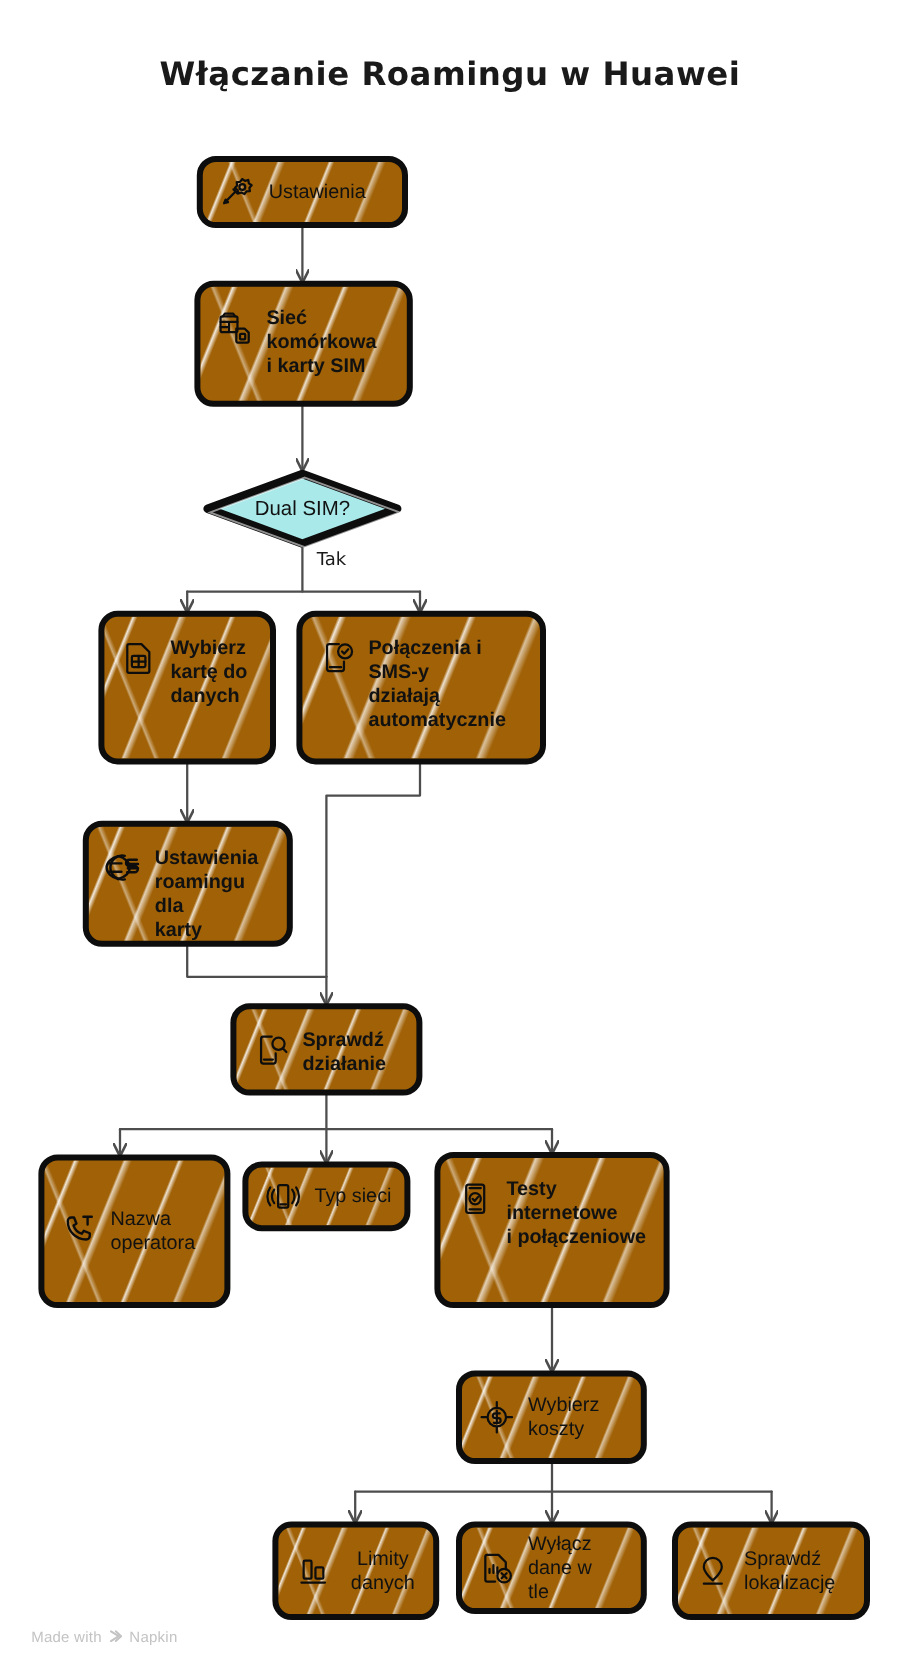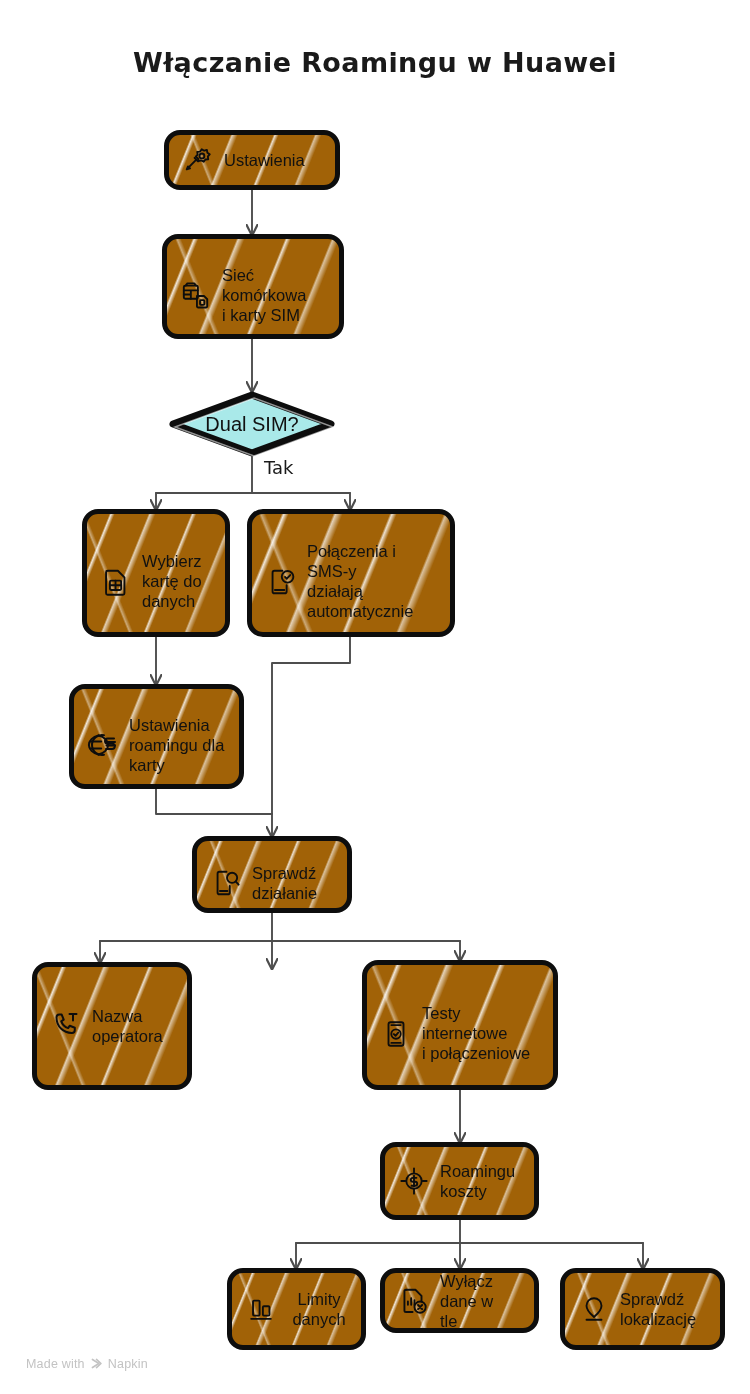--- a/index.html
+++ b/index.html
@@ -91,21 +91,21 @@
     position: relative;
     z-index: 2;
     font-family: "Liberation Sans", sans-serif;
     font-size: 16.5px;
     line-height: 20px;
     color: #111111;
     white-space: pre-line;
   }
 
   
-  .node.top-align { align-items: center; padding-top: 16px; }
+  .node.top-align { align-items: flex-start; padding-top: 16px; font-weight: bold; }
   .node.top-align .node-icon { margin-top: 1px; }
 
   
   #node-dualsim {
     position: absolute;
     width: 166px;
     height: 66px;
   }
   #node-dualsim .diamond-shape {
     position: absolute;
@@ -115,29 +115,29 @@
   }
   #node-dualsim .diamond-label {
     position: absolute;
     left: 0; top: 0;
     width: 166px;
     height: 66px;
     display: flex;
     align-items: center;
     justify-content: center;
     font-family: "Liberation Sans", sans-serif;
-    font-size: 20px;
+    font-size: 17px;
     color: #111111;
   }
 
   
   .edge-label {
     position: absolute;
     font-family: "DejaVu Sans", sans-serif;
-    font-size: 18px;
+    font-size: 15px;
     color: #1a1a1a;
   }
 
   
   #footer-credit {
     position: absolute;
     left: 26px;
     top: 1357px;
     display: flex;
     align-items: flex-start;
@@ -293,20 +293,31 @@
     <div class="node" id="node-nazwa" style="left:32px; top:962px; width:160px; height:128px;">
       <span class="node-icon">
         <svg width="32" height="32" viewBox="0 0 32 32" fill="none" stroke="#0d0d0d" stroke-width="2" stroke-linecap="round" stroke-linejoin="round">
           <path d="M6.5 7.5 c0-1.6 1.3-2.9 2.9-2.9 l2.3 0 2 5-2.4 1.7 c1.1 3.2 3.6 5.7 6.8 6.8 l1.7-2.4 5 2 0 2.3 a2.9 2.9 0 0 1-2.9 2.9 C13.3 23 6.5 16.2 6.5 7.5 z"></path>
           <path d="M19.5 4 h7 M23 4 v6.5"></path>
         </svg>
       </span>
       <span class="node-label">Nazwa operatora</span>
     </div>
 
+    <div class="node" id="node-typ" style="left:202px; top:968px; width:140px; height:58px;">
+      <span class="node-icon">
+        <svg width="30" height="30" viewBox="0 0 32 32" fill="none" stroke="#0d0d0d" stroke-width="2" stroke-linecap="round" stroke-linejoin="round">
+          <rect x="11.5" y="6" width="9" height="20" rx="1.6"></rect>
+          <path d="M13.5 23 h5"></path>
+          <path d="M8 10 a10 10 0 0 0 0 12 M24 10 a10 10 0 0 1 0 12"></path>
+          <path d="M4.5 8 a14 14 0 0 0 0 16 M27.5 8 a14 14 0 0 1 0 16"></path>
+        </svg>
+      </span>
+      <span class="node-label">Typ sieci</span>
+    </div>
 
     <div class="node top-align" id="node-testy" style="left:362px; top:960px; width:196px; height:130px;">
       <span class="node-icon">
         <svg width="30" height="30" viewBox="0 0 32 32" fill="none" stroke="#0d0d0d" stroke-width="2" stroke-linecap="round" stroke-linejoin="round">
           <rect x="8" y="3.5" width="16" height="25" rx="2.2"></rect>
           <path d="M11 6.5 h10 M11 25.5 h10"></path>
           <circle cx="16" cy="16" r="5"></circle>
           <path d="M13.7 16.1 l1.8 1.8 3.1-3.6"></path>
         </svg>
       </span>
@@ -316,35 +327,35 @@
 
     <div class="node" id="node-ogranicz" style="left:380px; top:1142px; width:159px; height:78px;">
       <span class="node-icon">
         <svg width="30" height="30" viewBox="0 0 32 32" fill="none" stroke="#0d0d0d" stroke-width="2" stroke-linecap="round" stroke-linejoin="round">
           <circle cx="16" cy="16" r="8.2"></circle>
           <path d="M18.6 12.6 h-3.9 a2.1 2.1 0 0 0 0 4.2 h2.6 a2.1 2.1 0 0 1 0 4.2 h-3.9"></path>
           <path d="M16 10.2 v11.6"></path>
           <path d="M16 2.5 v4.2 M16 25.3 v4.2 M2.5 16 h4.2 M25.3 16 h4.2"></path>
         </svg>
       </span>
-      <span class="node-label">Roamingu koszty</span>
+      <span class="node-label">Wybierz koszty</span>
     </div>
 
     <div class="node" id="node-limity" style="left:227px; top:1268px; width:139px; height:82px;text-align:center;">
       <span class="node-icon">
         <svg width="30" height="30" viewBox="0 0 32 32" fill="none" stroke="#0d0d0d" stroke-width="2" stroke-linecap="round" stroke-linejoin="round">
           <rect x="7.5" y="7" width="7" height="16" rx="1.1"></rect>
           <rect x="18" y="13" width="7" height="10" rx="1.1"></rect>
           <path d="M5.5 26.5 h21"></path>
         </svg>
       </span>
       <span class="node-label">Limity danych</span>
     </div>
 
-    <div class="node" id="node-wylacz" style="left:380px; top:1268px; width:159px; height:65px;">
+    <div class="node" id="node-wylacz" style="left:380px; top:1268px; width:159px; height:77px;">
       <span class="node-icon">
         <svg width="30" height="30" viewBox="0 0 32 32" fill="none" stroke="#0d0d0d" stroke-width="2" stroke-linecap="round" stroke-linejoin="round">
           <path d="M7.5 4 h10 l6.5 6.5 v6.2"></path>
           <path d="M7.5 4 A1.7 1.7 0 0 0 5.8 5.7 V26 a1.7 1.7 0 0 0 1.7 1.7 h7"></path>
           <path d="M9.5 20 v-3.5 M13 20 v-7 M16.5 20 v-5"></path>
           <circle cx="22.5" cy="22.5" r="6"></circle>
           <path d="M20.3 20.3 l4.4 4.4 M24.7 20.3 l-4.4 4.4"></path>
         </svg>
       </span>
       <span class="node-label">Wyłącz dane w

